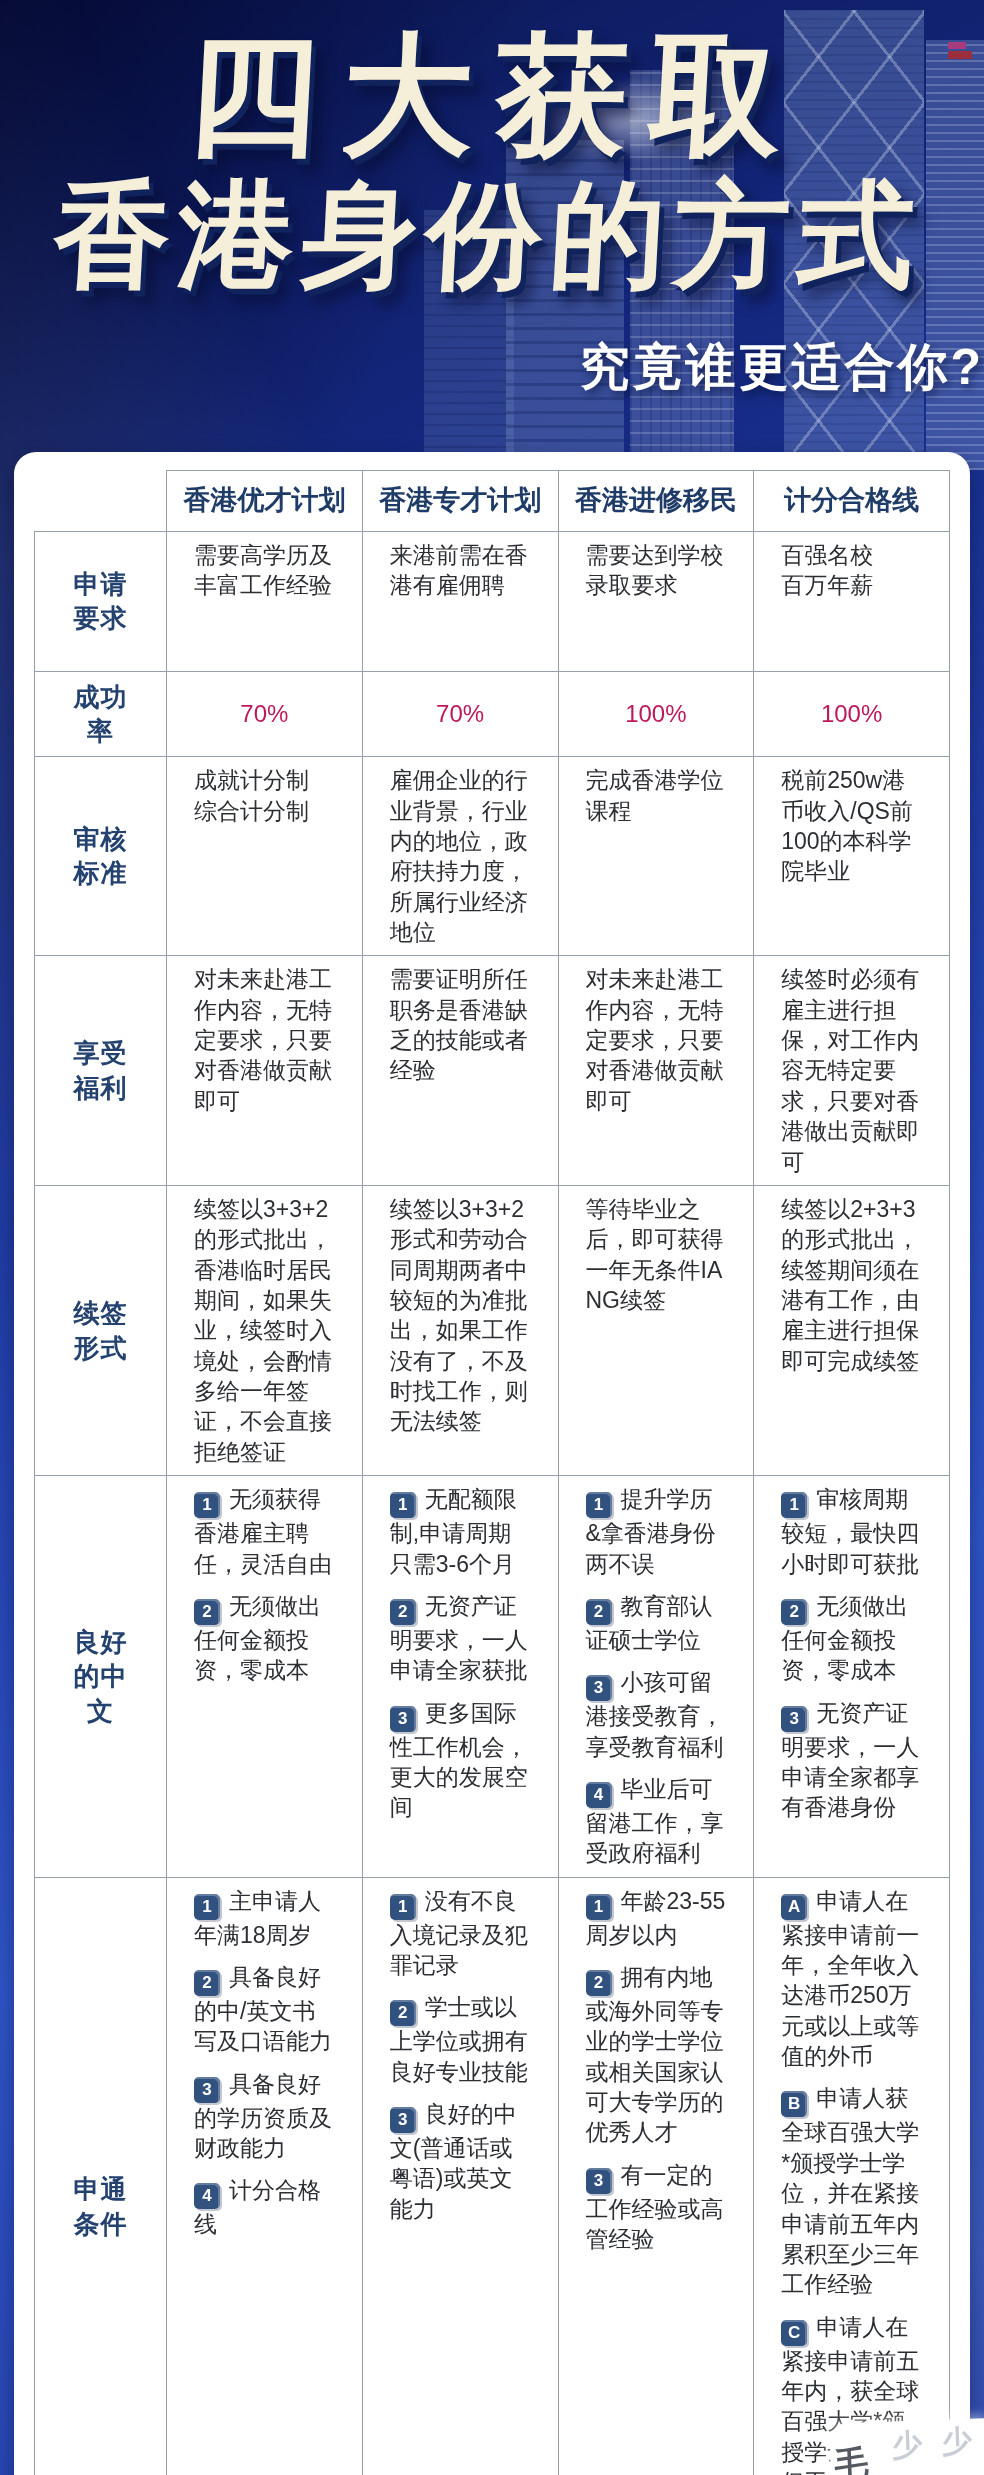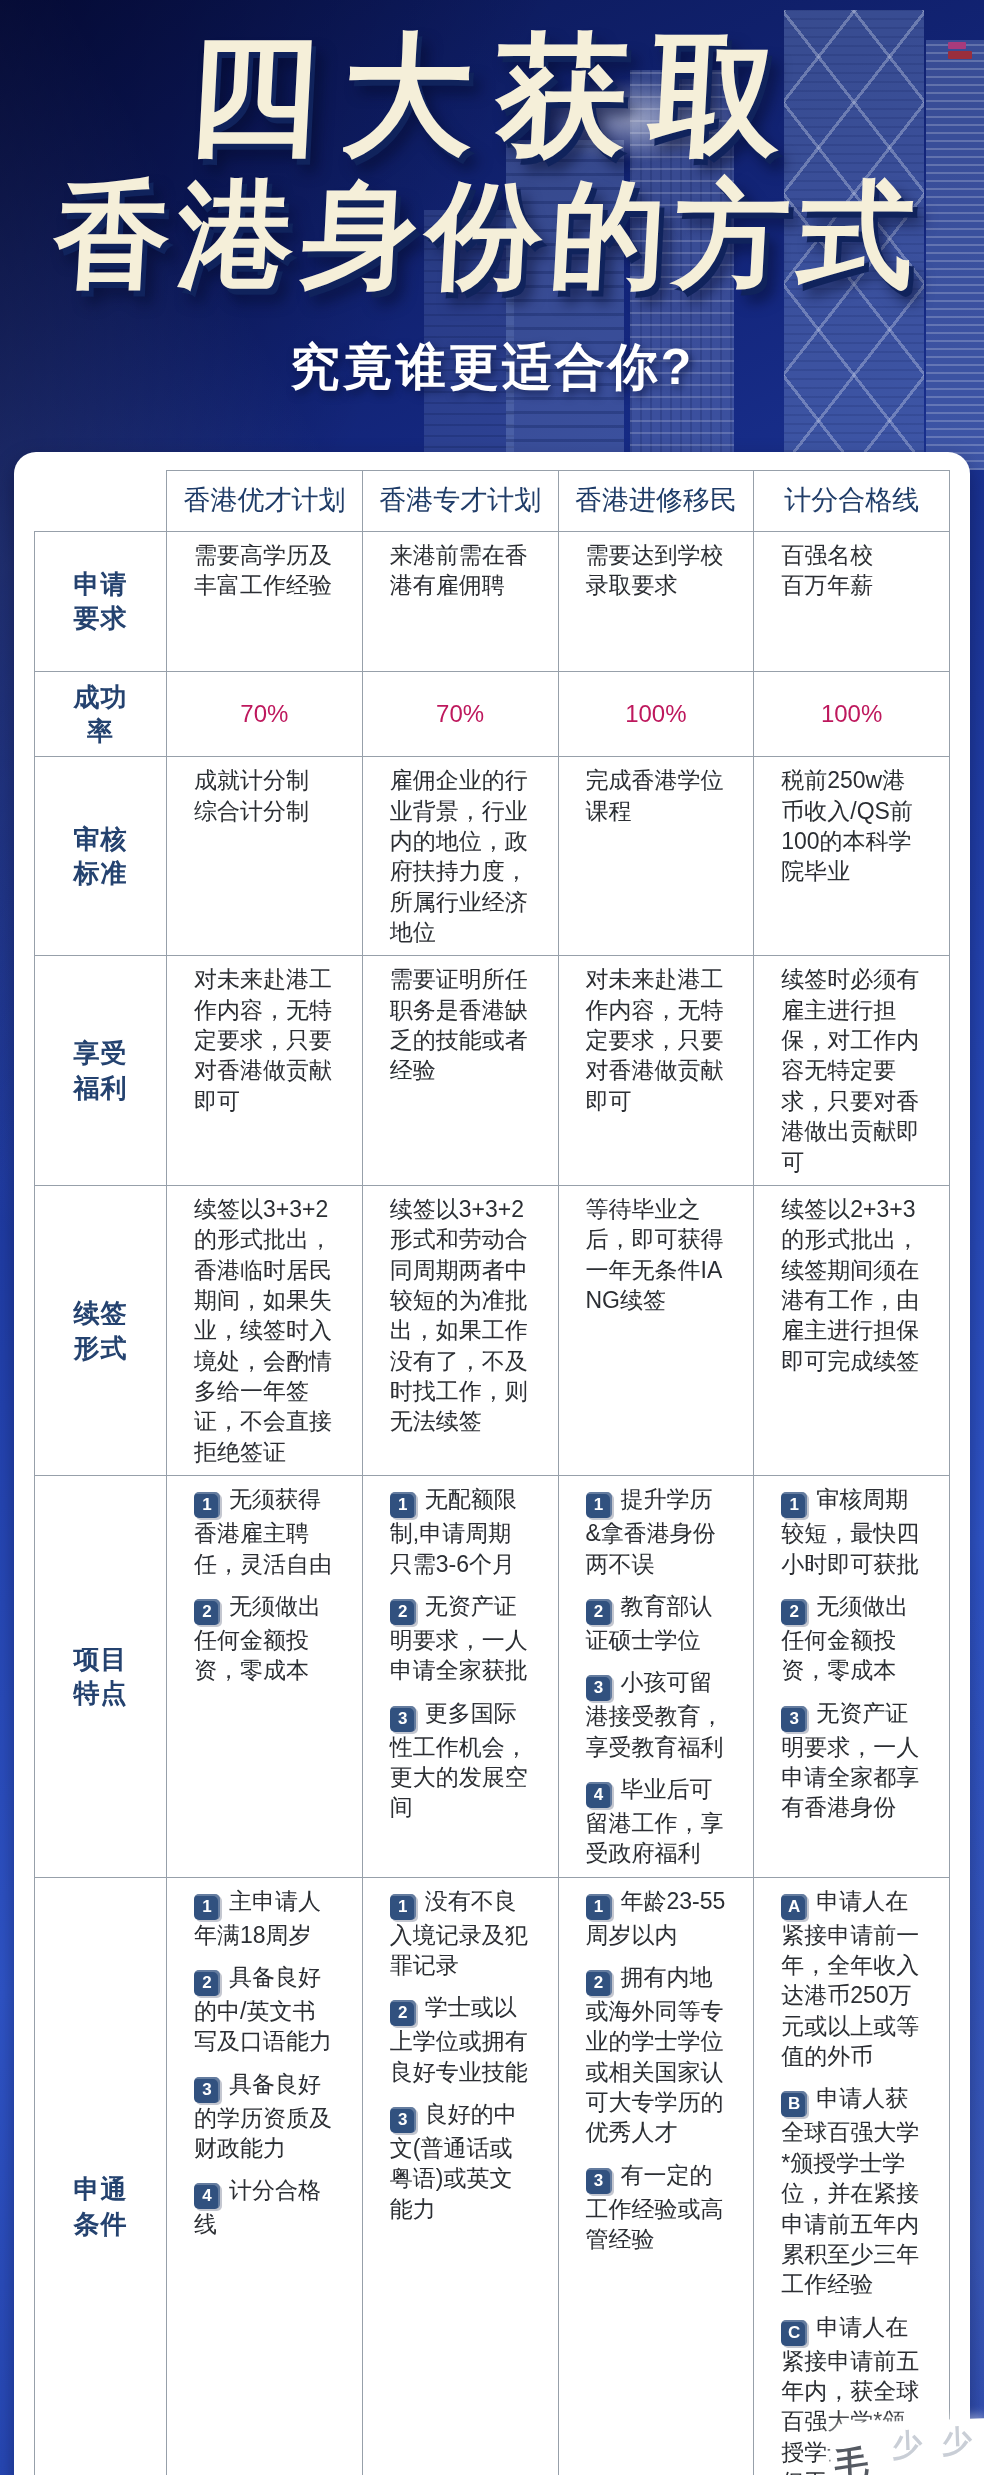--- a/index.html
+++ b/index.html
@@ -32,30 +32,30 @@
       background-image:repeating-linear-gradient(0deg,rgba(20,35,90,.3) 0 2px,transparent 2px 11px);}
   .sign{position:absolute;border-radius:1px;}
   .sign1{right:18px;top:42px;width:18px;height:7px;background:#c2407e;}
   .sign2{right:12px;top:51px;width:24px;height:8px;background:#b23034;}
   
   .titles{position:relative;z-index:3;text-align:center;transform:skewX(-3deg);}
   .t1{margin-top:26px;font-size:132px;line-height:1.06;font-weight:900;color:#f5efd9;letter-spacing:22px;
       text-shadow:5px 6px 0 #10235c,11px 13px 14px rgba(4,10,40,.55);}
   .t2{margin-top:6px;font-size:116px;line-height:1.1;font-weight:900;color:#f5efd9;letter-spacing:8px;
       text-shadow:5px 6px 0 #10235c,11px 13px 14px rgba(4,10,40,.55);}
-  .subtitle{position:relative;z-index:3;margin-top:34px;text-align:center;font-size:50px;font-weight:900;
+  .subtitle{position:relative;z-index:3;margin-top:34px;text-align:right;font-size:50px;font-weight:900;
       color:#ffffff;letter-spacing:3px;text-shadow:3px 4px 8px rgba(8,18,60,.7);}
   
   .card{position:absolute;z-index:4;left:14px;right:14px;top:452px;background:#ffffff;border-radius:22px;
         padding:18px 20px;box-shadow:0 8px 20px rgba(0,0,25,.35);}
   table{width:100%;border-collapse:collapse;table-layout:fixed;}
   td{border:1px solid #97a0aa;padding:8px 27px;vertical-align:top;text-align:left;
      font-size:23px;line-height:1.32;color:#2b2e33;word-break:break-all;}
   td.corner{border-top:none;border-left:none;}
-  td.hd{font-size:27px;font-weight:normal;color:#1f3c68;text-align:center;vertical-align:middle;padding:12px 6px;}
+  td.hd{font-size:27px;font-weight:bold;color:#1f3c68;text-align:center;vertical-align:middle;padding:12px 6px;}
   td.lbl{font-size:26px;font-weight:bold;color:#24426f;text-align:center;vertical-align:middle;letter-spacing:1px;}
   td.rate{font-size:24px;color:#be185d;text-align:center;vertical-align:middle;}
   td.merged{vertical-align:middle;}
   .pre{white-space:pre-line;}
   tr.h-head{height:54px;}  tr.h-req{height:140px;}  tr.h-rate{height:56px;margin-top:28px;}
   tr.h-spouse{height:48px;} tr.h-review{height:196px;} tr.h-benefit{height:80px;}
   tr.h-work{height:220px;}  tr.h-renew{height:250px;}  tr.h-feat{height:362px;}
   tr.h-cond{height:550px;}
   
   .fi{margin-bottom:12px;}
@@ -152,21 +152,21 @@
 
       <tr class="h-renew">
         <td class="lbl">续签形式</td>
         <td class="cell">续签以3+3+2的形式批出，香港临时居民期间，如果失业，续签时入境处，会酌情多给一年签证，不会直接拒绝签证</td>
         <td class="cell">续签以3+3+2形式和劳动合同周期两者中较短的为准批出，如果工作没有了，不及时找工作，则无法续签</td>
         <td class="cell">等待毕业之后，即可获得一年无条件IANG续签</td>
         <td class="cell">续签以2+3+3的形式批出，续签期间须在港有工作，由雇主进行担保即可完成续签</td>
       </tr>
 
       <tr class="h-feat">
-        <td class="lbl">项目特点</td>
+        <td class="lbl">良好的中文</td>
         <td class="cell">
           <div class="fi"><span class="badge">1</span><span>无须获得香港雇主聘任，灵活自由</span></div>
           <div class="fi"><span class="badge">2</span><span>无须做出任何金额投资，零成本</span></div>
         </td>
         <td class="cell">
           <div class="fi"><span class="badge">1</span><span>无配额限制,申请周期只需3-6个月</span></div>
           <div class="fi"><span class="badge">2</span><span>无资产证明要求，一人申请全家获批</span></div>
           <div class="fi"><span class="badge">3</span><span>更多国际性工作机会，更大的发展空间</span></div>
         </td>
         <td class="cell">

